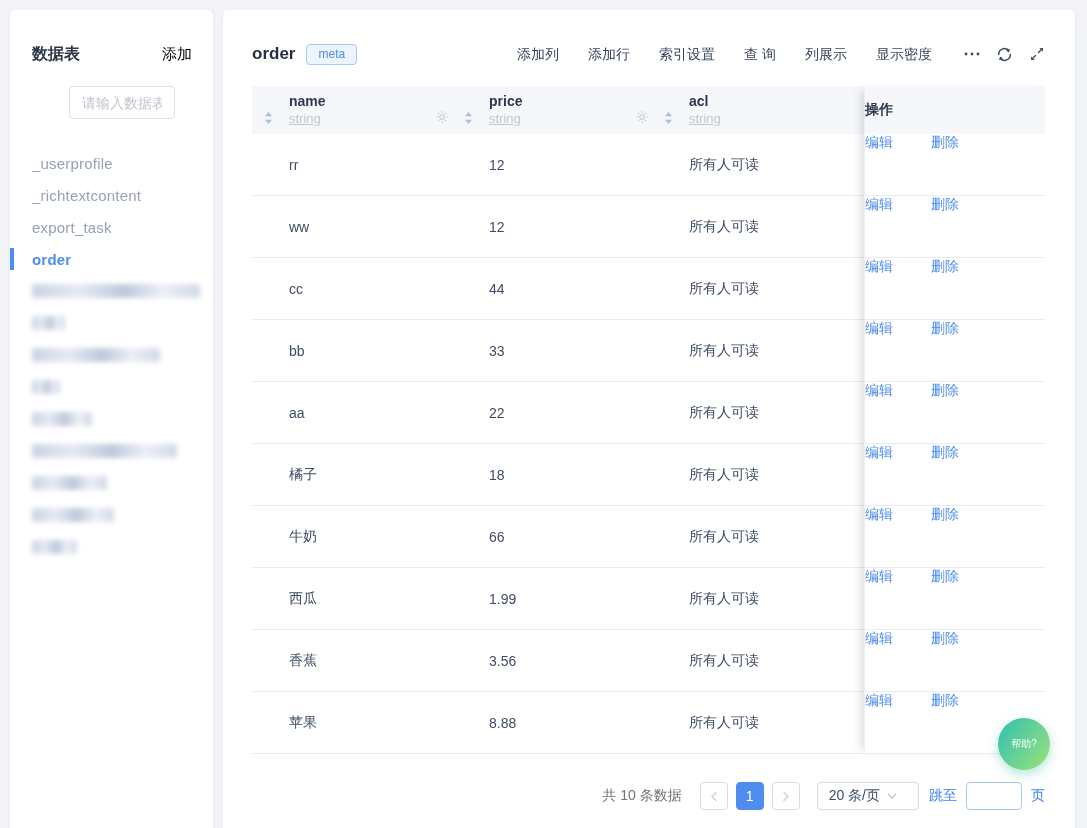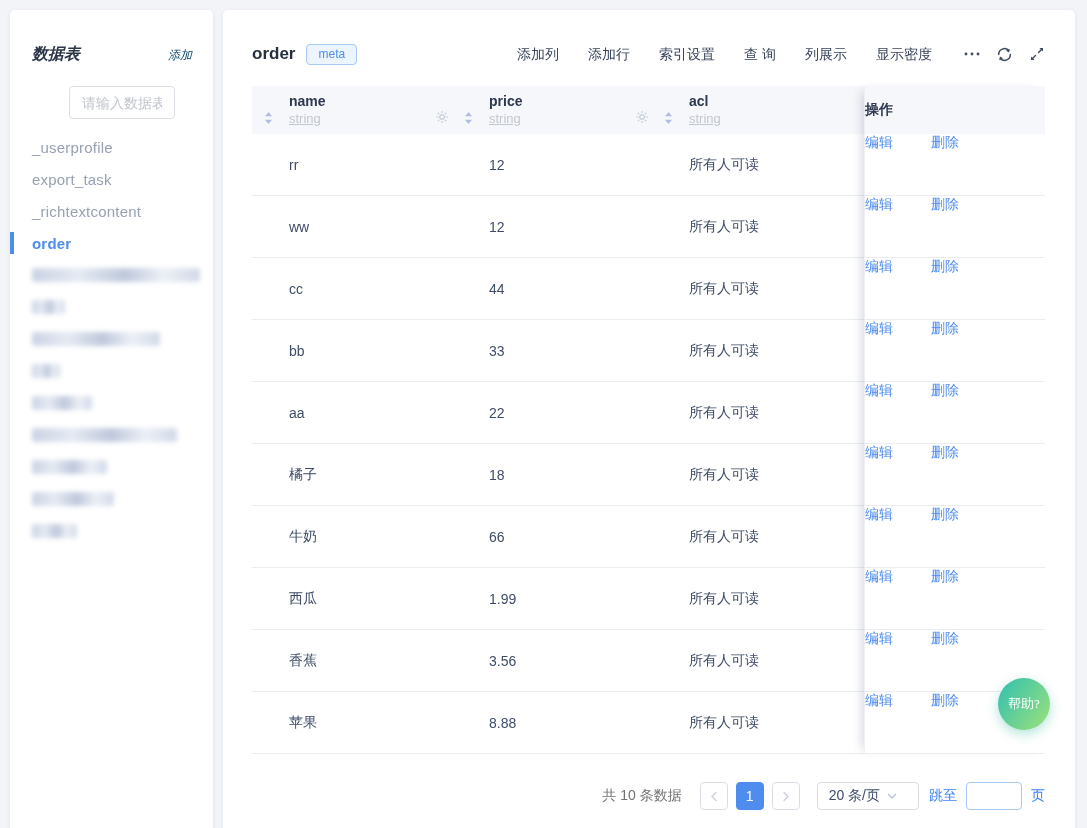--- a/index.html
+++ b/index.html
@@ -13,31 +13,31 @@
   }
   .card {
     position:absolute;
     background:#fff;
     border-radius:5px;
     box-shadow:0 1px 4px rgba(31,45,61,.08);
   }
 
   
   .sidebar { left:10px; top:10px; width:203px; height:840px; }
-  .sb-head { display:flex; justify-content:space-between; align-items:baseline; padding:32px 21px 0 22px;font-style:italic; }
+  .sb-head { display:flex; justify-content:space-between; align-items:baseline; padding:32px 21px 0 22px; }
   .sb-head h2 { font-size:16px; font-weight:bold; color:#2c3648; line-height:24px; }
-  .add-link { font-size:12px; color:#0c4a6e; cursor:pointer; text-decoration:none; }
+  .add-link { font-size:15px; color:#000000; cursor:pointer; text-decoration:none; }
   .sb-search { padding:20px 38px 0 22px;margin-left:37px; }
   .sb-search input {
     width:100%; height:33px; border:1px solid #dcdfe6; border-radius:4px;
     padding:0 12px; font-size:14px; color:#3f4c66; outline:none;
     font-family:inherit;
   }
   .sb-search input::placeholder { color:#c0c4cc; }
-  .sb-list { margin-top:12px; }
+  .sb-list { margin-top:28px; }
   .sb-item { position:relative; height:32px; display:flex; align-items:center; padding-left:22px; cursor:pointer; }
   .sb-item .sb-label { font-size:15px; color:#98a1b3; letter-spacing:.2px; }
   .sb-item.selected .sb-label { color:#4e8cee; font-weight:bold; }
   .sb-item.selected::before {
     content:""; position:absolute; left:0; top:5px; bottom:5px; width:4px; background:#4e8cee;
   }
   .sb-item .blob {
     height:14px; border-radius:2px; filter:blur(2.5px); opacity:.75;
     background:linear-gradient(90deg,#b9c4da,#dde3ef 28%,#a9b6d0 55%,#e6eaf3 78%,#c3cde0);
   }
@@ -98,22 +98,22 @@
   }
   .pg-label { font-size:14px; color:#3b82f6; margin-left:10px; }
   .pg-jump {
     width:56px; height:28px; border:1px solid #a7c9ef; border-radius:4px; margin-left:9px;
     outline:none; padding:0 8px; font-size:14px; font-family:inherit; color:#3f4c66;
   }
   .pg-label.unit { margin-left:9px; }
 
   
   .help-fab {
-    position:absolute; left:998px; top:678px; width:52px; height:52px; border-radius:50%;
-    border:none; cursor:pointer; color:#fff; font-size:13px; font-family:Liberation Serif, serif;
+    position:absolute; left:998px; top:718px; width:52px; height:52px; border-radius:50%;
+    border:none; cursor:pointer; color:#fff; font-size:10px; font-family:Liberation Sans, sans-serif;
     background:linear-gradient(125deg,#3bc3ac 10%,#98e07c 95%);
     box-shadow:0 4px 12px rgba(60,190,160,.4);
     display:flex; align-items:center; justify-content:center;
   }
 </style>
 </head>
 <body>
 
 <aside class="card sidebar">
   <div class="sb-head">
@@ -121,24 +121,24 @@
     <a class="add-link">添加</a>
   </div>
   <div class="sb-search">
     <input placeholder="请输入数据表名" style="">
   </div>
   <nav class="sb-list">
       <div class="sb-item">
     <span class="sb-label">_userprofile</span>
   </div>
       <div class="sb-item">
+    <span class="sb-label">_richtextcontent</span>
+  </div>
+      <div class="sb-item">
     <span class="sb-label">export_task</span>
-  </div>
-      <div class="sb-item">
-    <span class="sb-label">_richtextcontent</span>
   </div>
       <div class="sb-item selected">
     <span class="sb-label">order</span>
   </div>
       <div class="sb-item">
         <div class="blob" style="width: 168px;"></div>
       </div>
       <div class="sb-item">
         <div class="blob" style="width: 33px;"></div>
       </div>

